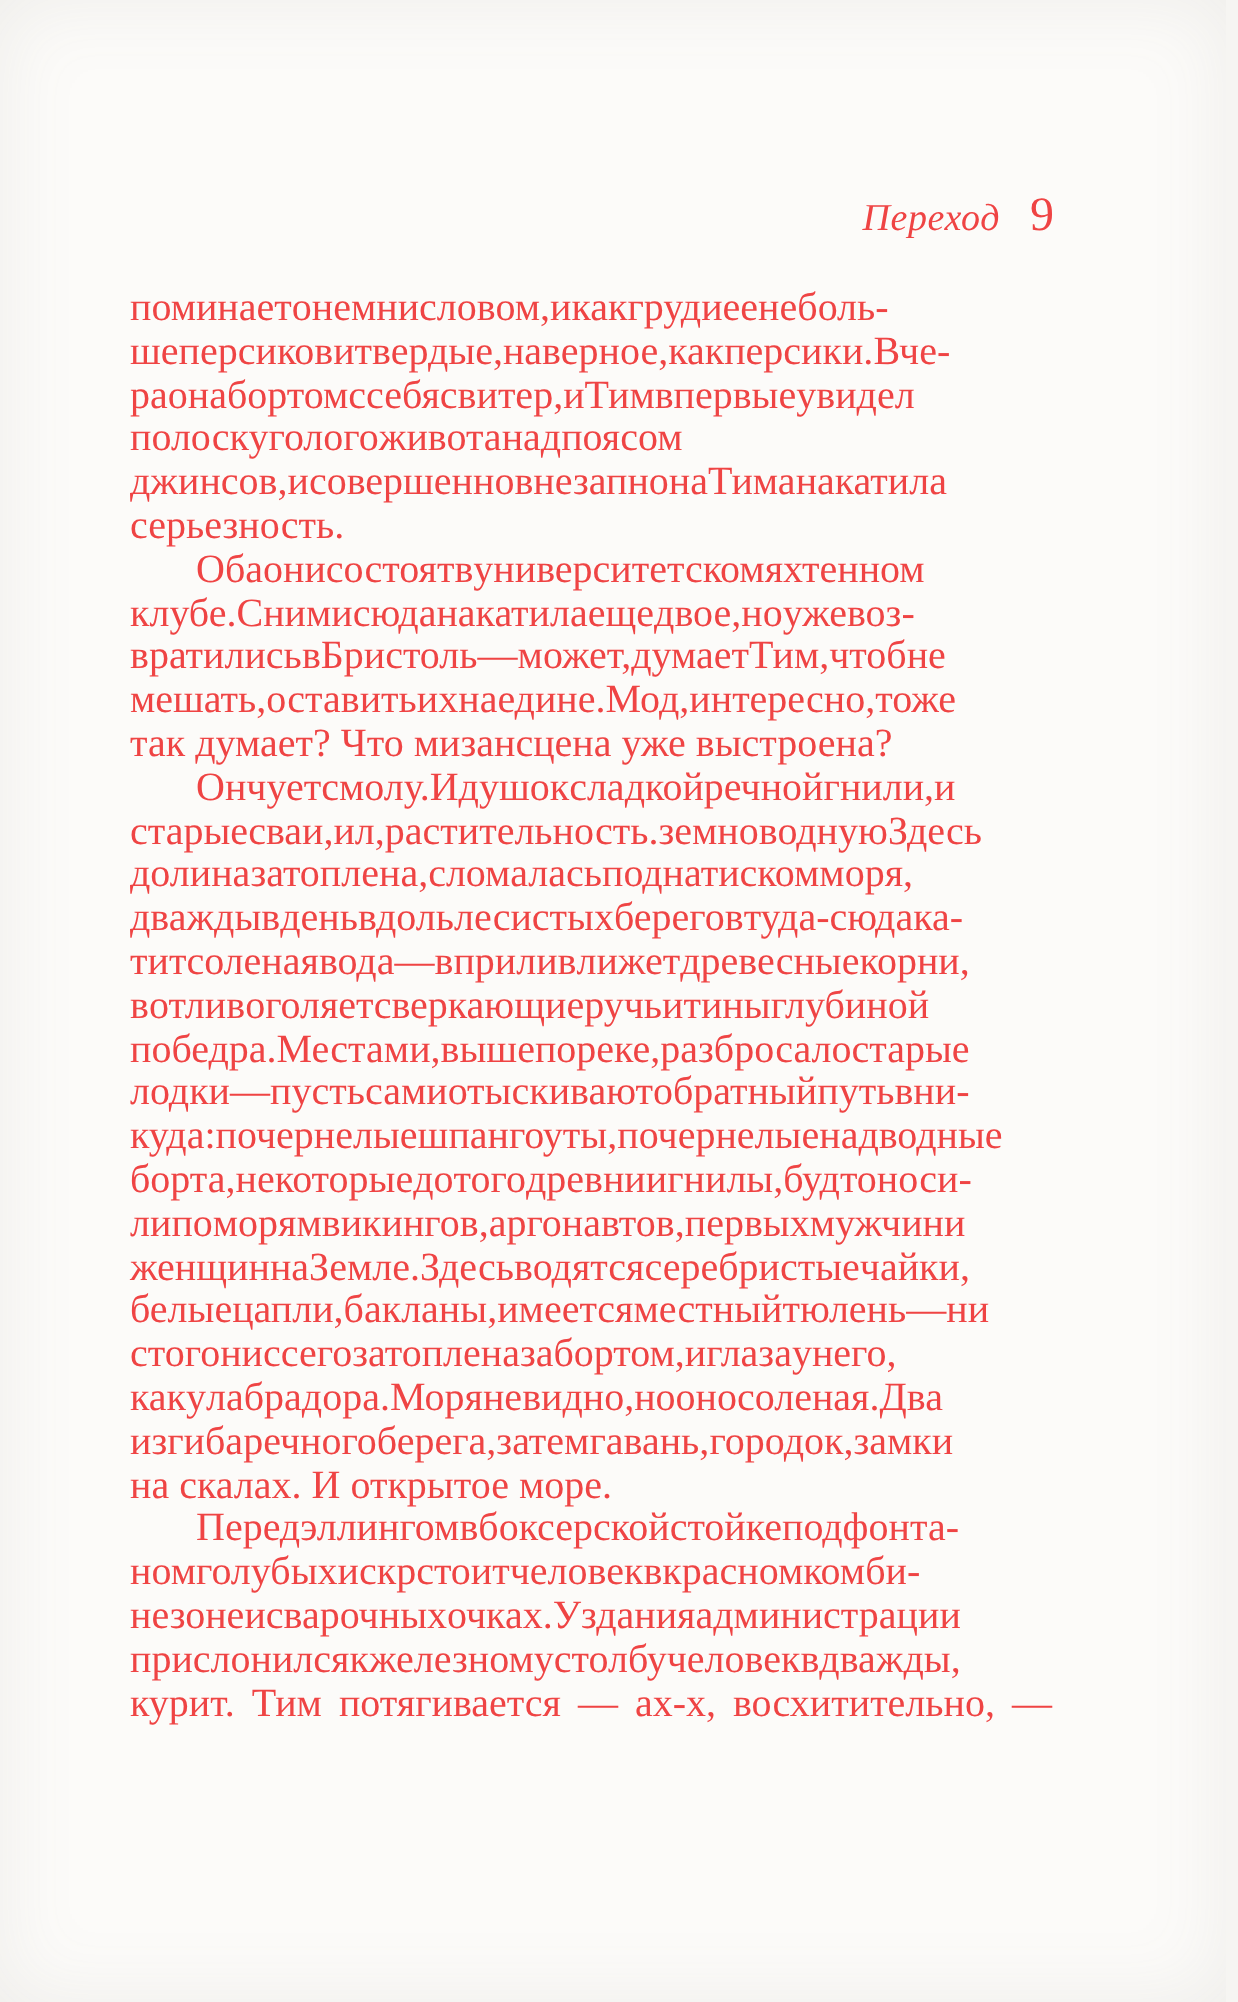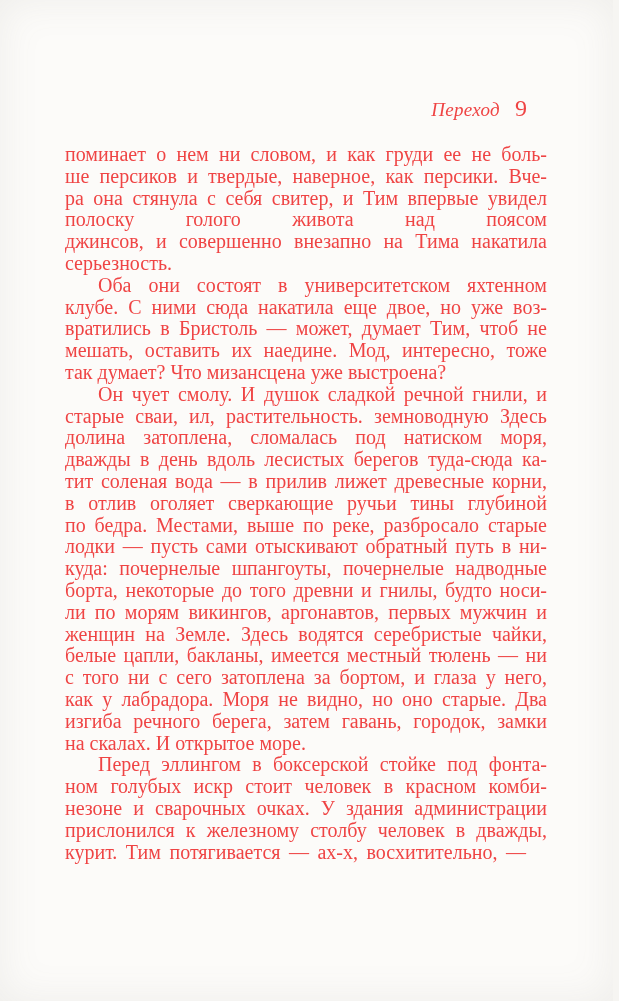--- a/index.html
+++ b/index.html
@@ -49,21 +49,20 @@
   .paragraph { display: block; }
   .line {
     font-size: 20px;
     line-height: 21.8px;
     height: 21.8px;
     white-space: pre;
   }
   
   .line.just {
     display: flex;
-    justify-content: space-between;
     white-space: normal;
   }
   .line.indent { padding-left: 33px; }
   
   .line.wide { word-spacing: 3.5px; }
 </style>
 </head>
 <body>
 
 <div class="page">
@@ -94,21 +93,21 @@
           <span>и</span>
           <span>твердые,</span>
           <span>наверное,</span>
           <span>как</span>
           <span>персики.</span>
           <span>Вче-</span>
         </div>
         <div class="line just">
           <span>ра</span>
           <span>она</span>
-          <span>стянула</span>
+          <span>бортом</span>
           <span>с</span>
           <span>себя</span>
           <span>свитер,</span>
           <span>и</span>
           <span>Тим</span>
           <span>впервые</span>
           <span>увидел</span>
         </div>
         <div class="line just">
           <span>полоску</span>
@@ -313,21 +312,21 @@
         </div>
         <div class="line just">
           <span>как</span>
           <span>у</span>
           <span>лабрадора.</span>
           <span>Моря</span>
           <span>не</span>
           <span>видно,</span>
           <span>но</span>
           <span>оно</span>
-          <span>старые.</span>
+          <span>соленая.</span>
           <span>Два</span>
         </div>
         <div class="line just">
           <span>изгиба</span>
           <span>речного</span>
           <span>берега,</span>
           <span>затем</span>
           <span>гавань,</span>
           <span>городок,</span>
           <span>замки</span>

